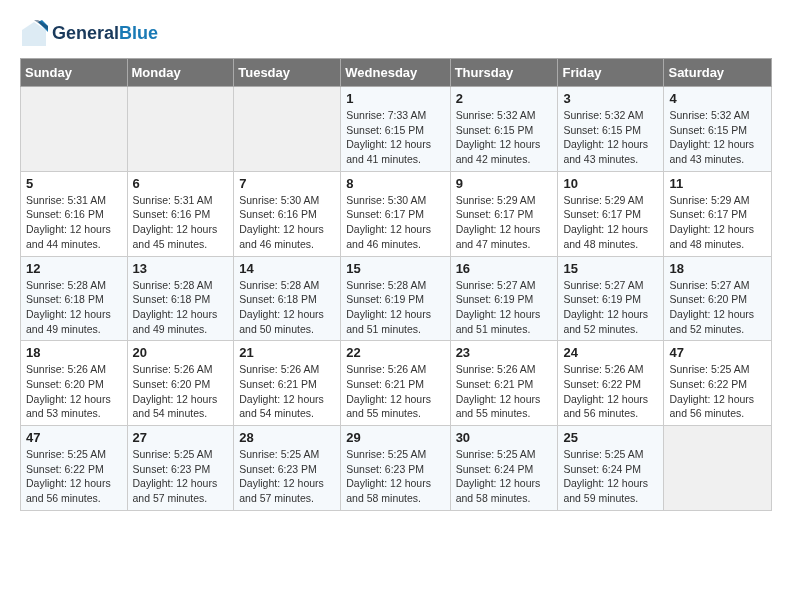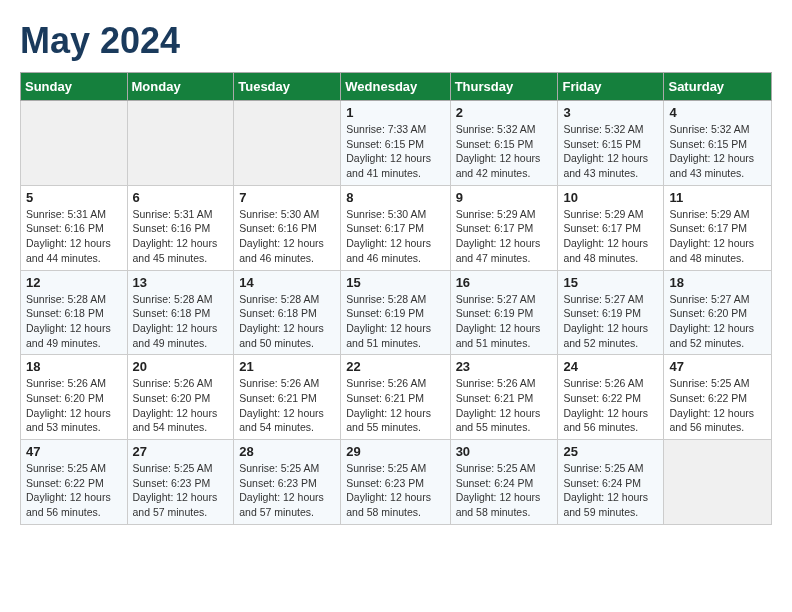--- a/index.html
+++ b/index.html
@@ -44,21 +44,21 @@
     }
     .location-title {
       font-size: 16px;
       color: #333;
     }
     table {
       width: 100%;
       border-collapse: collapse;
     }
     thead tr th {
-      background-color: #15803d;
+      background-color: #737373;
       color: #fff;
       font-size: 13px;
       font-weight: bold;
       padding: 6px 4px;
       text-align: left;
       border: 1px solid #aaa;
     }
     tbody tr td {
       border: 1px solid #ccc;
       vertical-align: top;
@@ -88,22 +88,32 @@
       line-height: 1.4;
     }
     td.empty {
       background: #f0f0f0 !important;
     }
   </style>
 </head>
 <body>
 
 <div class="header">
+  <div class="logo">
+    <svg class="logo-icon" viewBox="0 0 28 28">
+      <rect x="0" y="0" width="28" height="28" fill="none"></rect>
+      <polygon points="14,2 26,10 26,26 2,26 2,10" fill="#1a7ab5" opacity="0.15"></polygon>
+      <polygon points="18,2 28,12 28,6 22,0" fill="#1a7ab5"></polygon>
+      <polygon points="14,0 28,10 28,6 18,0" fill="#1a3a5c" opacity="0.5"></polygon>
+    </svg>
+    <div class="logo-text">
+      <div>General<span>Blue</span></div>
+    </div>
+  </div>
   <div class="title-block">
-    <div class="month-title">May 2024</div>
   </div>
 </div>
 
 <table>
   <thead>
     <tr>
     <th>Sunday</th>
         <th>Monday</th>
         <th>Tuesday</th>
         <th>Wednesday</th>

